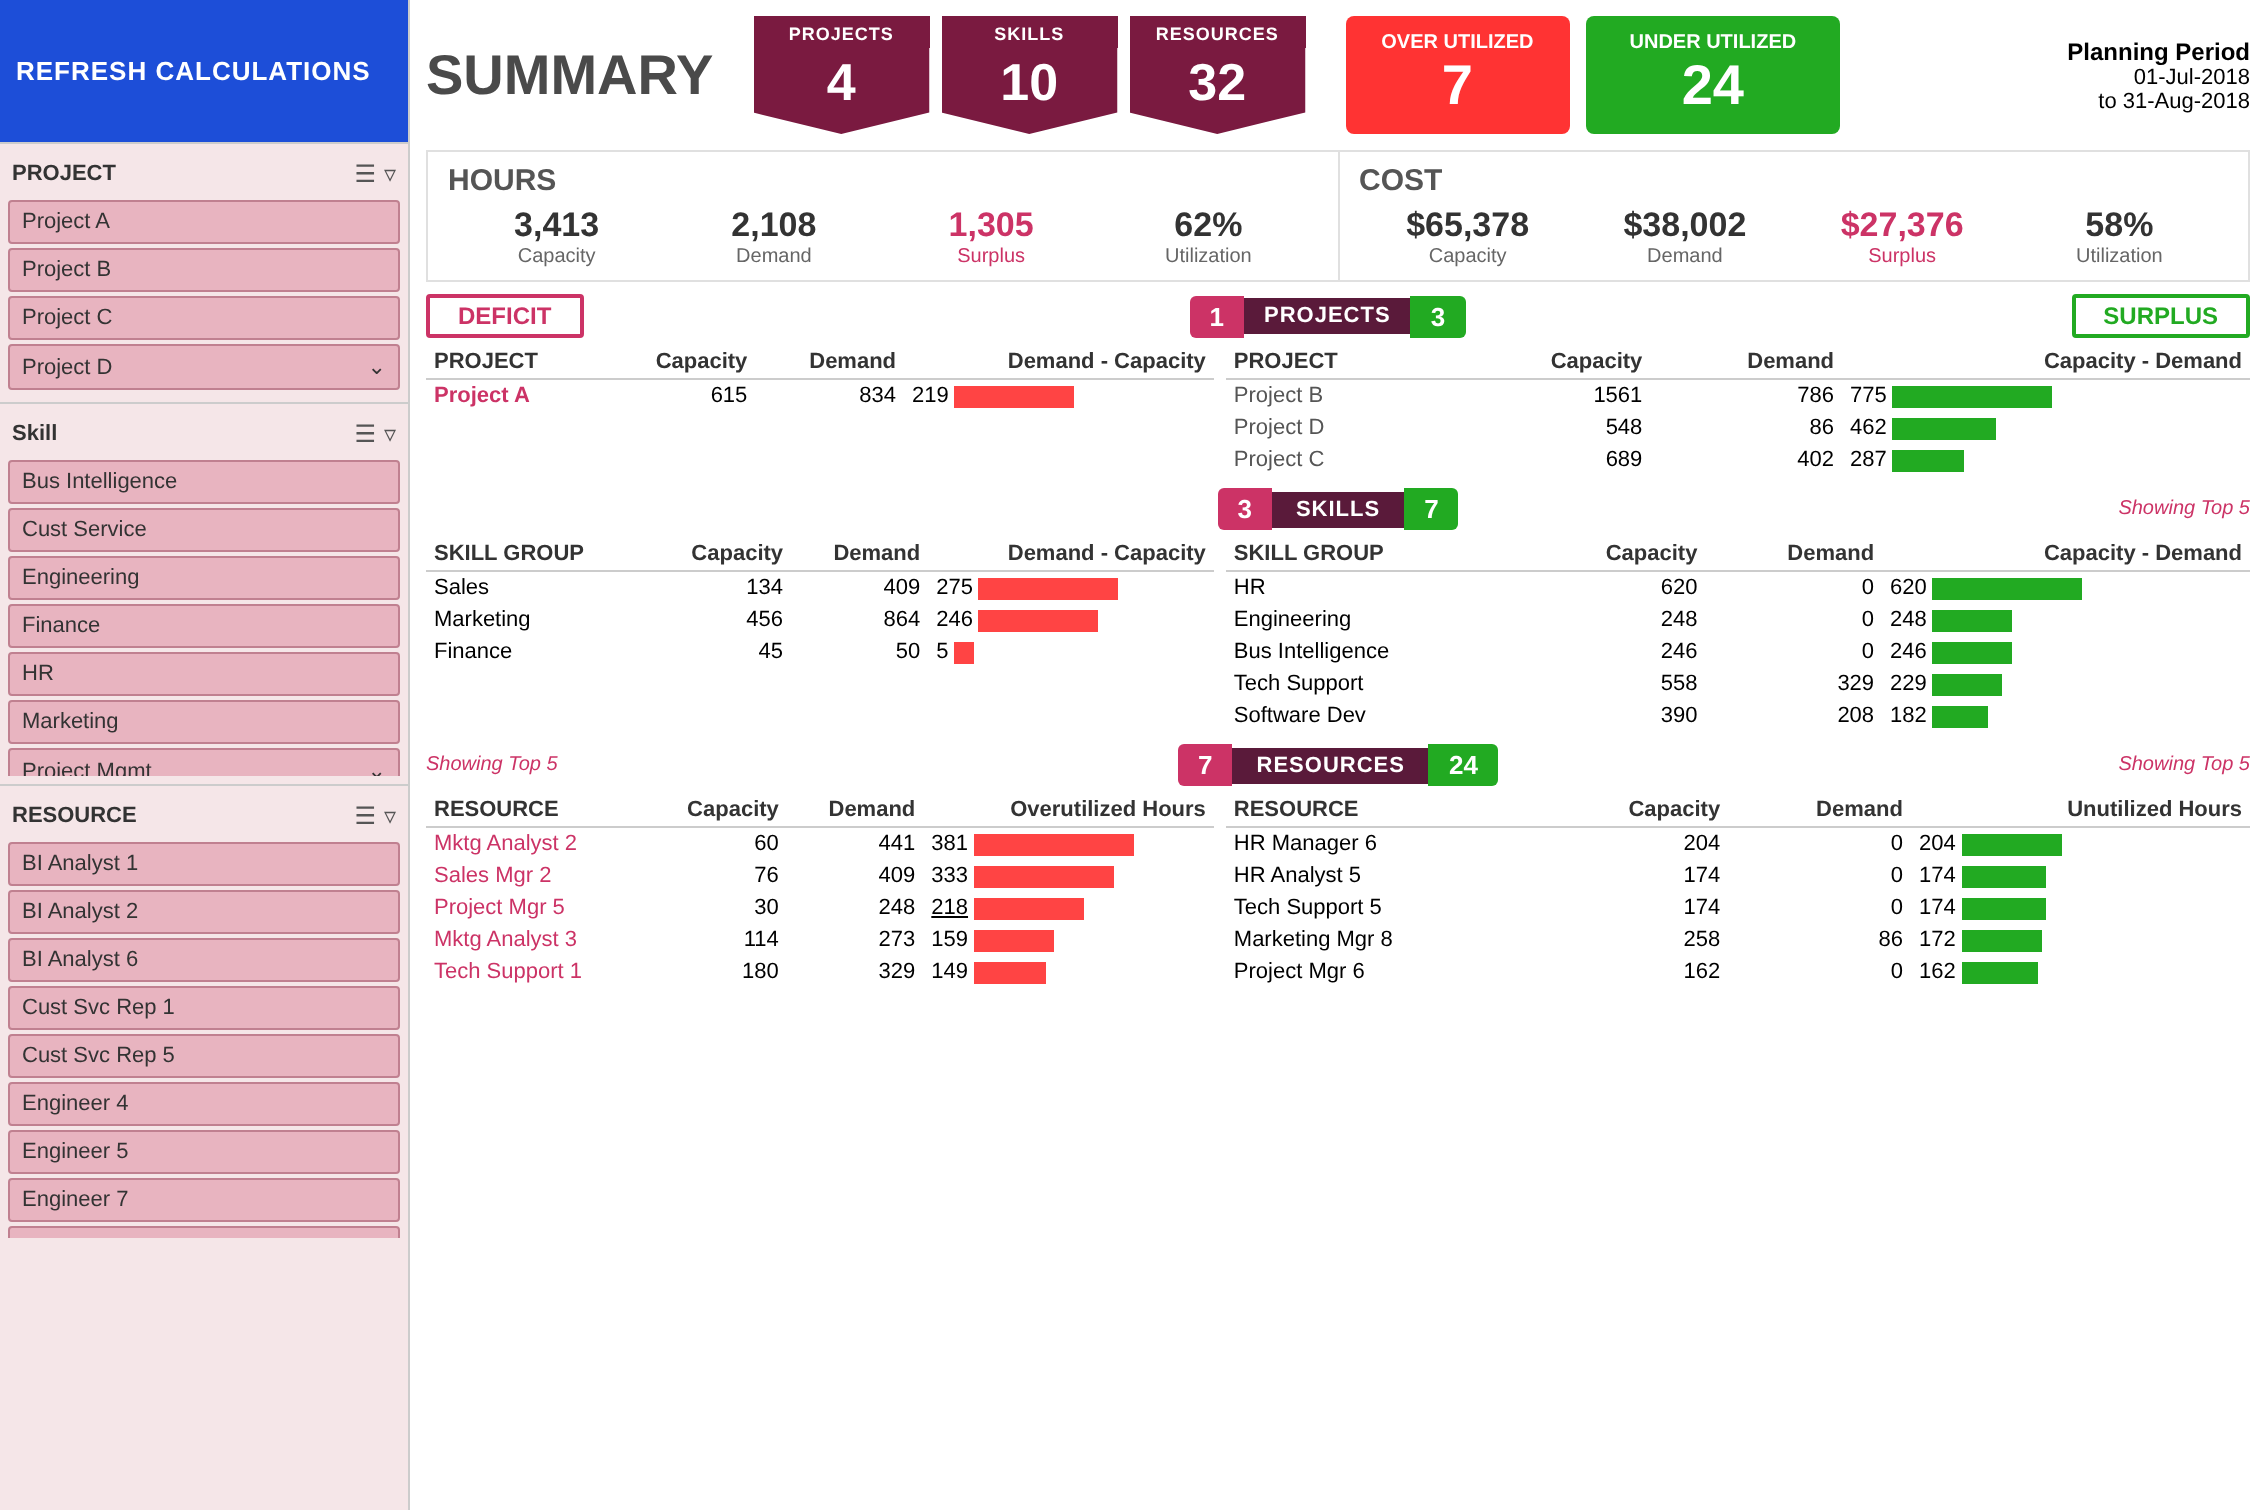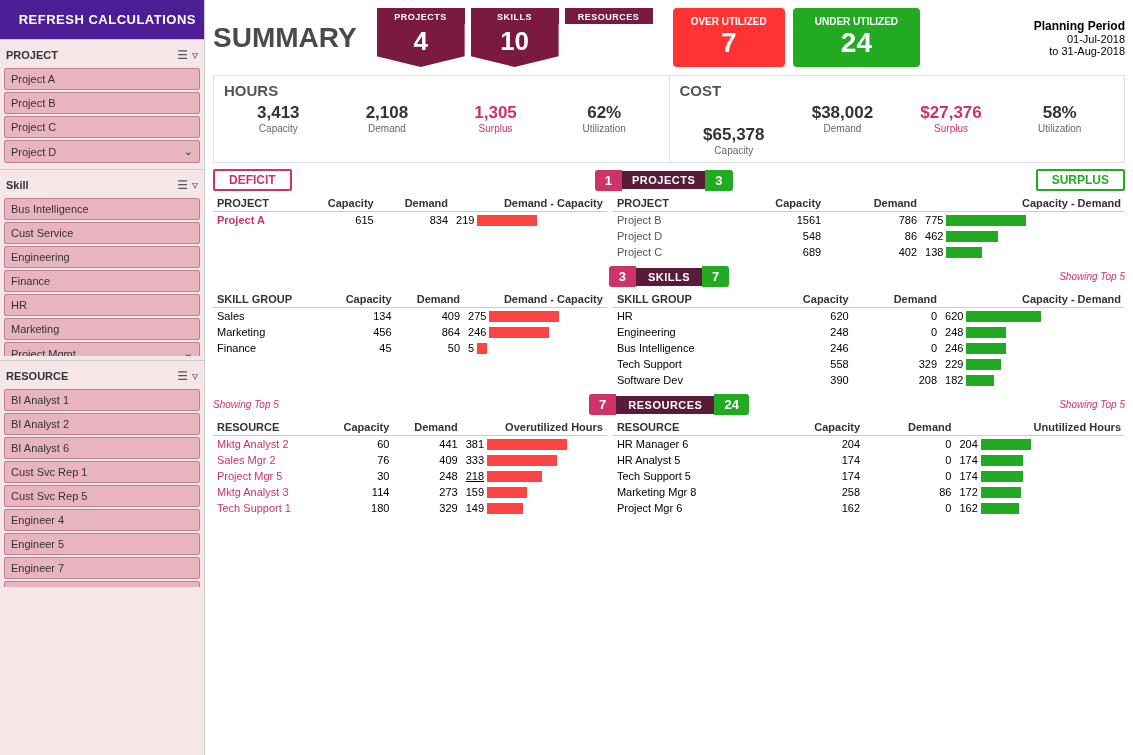--- a/index.html
+++ b/index.html
@@ -2,21 +2,21 @@
 <html><head>
   <meta charset="utf-8">
   <style>
     * { box-sizing: border-box; margin: 0; padding: 0; font-family: Arial, sans-serif; }
     body { background: #f0f0f0; width: 1133px; height: 755px; overflow: hidden; font-size: 12px; }
 
     .main-container { display: flex; width: 1133px; height: 755px; }
 
     
     .sidebar { width: 205px; min-width: 205px; background: #f5e6e8; display: flex; flex-direction: column; border-right: 1px solid #ccc; }
-    .refresh-btn { background: #4c1d95; color: white; font-weight: bold; text-align: right; padding: 12px 8px; font-size: 13px; cursor: pointer; letter-spacing: 0.5px; }
+    .refresh-btn { background: #1d4ed8; color: white; font-weight: bold; text-align: left; padding: 28px 8px; font-size: 13px; cursor: pointer; letter-spacing: 0.5px; }
 
     .sidebar-section { border-top: 1px solid #ccc; padding: 4px; }
     .sidebar-section-header { display: flex; align-items: center; justify-content: space-between; padding: 4px 2px; }
     .sidebar-section-title { font-weight: bold; font-size: 11px; color: #333; }
     .sidebar-icons { display: flex; gap: 4px; }
     .sidebar-icon { font-size: 12px; cursor: pointer; color: #555; }
     .sidebar-list { max-height: 160px; overflow-y: auto; }
     .sidebar-item { background: #e8b4c0; border: 1px solid #c08090; padding: 4px 6px; margin: 2px 0; font-size: 11px; color: #333; cursor: pointer; border-radius: 2px; display: flex; justify-content: space-between; align-items: center; }
 
     
@@ -152,20 +152,21 @@
           <div style="background:#7a1a40; color:white; font-size:26px; font-weight:bold; padding:2px 0 10px 0; clip-path: polygon(0 0, 100% 0, 100% 75%, 50% 100%, 0 75%);">4</div>
         </div>
 
         <div style="text-align:center; width:88px;">
           <div style="background:#7a1a40; color:white; font-size:9px; font-weight:bold; padding:4px 0 2px 0; letter-spacing:0.5px;">SKILLS</div>
           <div style="background:#7a1a40; color:white; font-size:26px; font-weight:bold; padding:2px 0 10px 0; clip-path: polygon(0 0, 100% 0, 100% 75%, 50% 100%, 0 75%);">10</div>
         </div>
 
         <div style="text-align:center; width:88px;">
           <div style="background:#7a1a40; color:white; font-size:9px; font-weight:bold; padding:4px 0 2px 0; letter-spacing:0.5px;">RESOURCES</div>
+          <div style="background:#7a1a40; color:white; font-size:26px; font-weight:bold; padding:2px 0 10px 0; clip-path: polygon(0 0, 100% 0, 100% 75%, 50% 100%, 0 75%);">32</div>
         </div>
       </div>
 
       <div style="display:flex; gap:8px; align-items:center; margin-left:10px;">
         <div style="background:#ff3333; color:white; text-align:center; padding:8px 18px; border-radius:4px;">
           <div style="font-size:10px; font-weight:bold;">OVER UTILIZED</div>
           <div style="font-size:28px; font-weight:bold;">7</div>
         </div>
         <div style="background:#22aa22; color:white; text-align:center; padding:8px 22px; border-radius:4px;">
           <div style="font-size:10px; font-weight:bold;">UNDER UTILIZED</div>
@@ -200,21 +201,21 @@
           <div style="flex:1; text-align:center;">
             <div style="font-size:17px; font-weight:bold; color:#333;">62%</div>
             <div style="font-size:10px; color:#666;">Utilization</div>
           </div>
         </div>
       </div>
 
       <div style="flex:1; padding:6px 10px;">
         <div style="font-size:15px; font-weight:bold; color:#555; margin-bottom:4px;">COST</div>
         <div style="display:flex; gap:0;">
-          <div style="flex:1; text-align:center;margin-top:22px;">
+          <div style="flex:1; text-align:center;">
             <div style="font-size:17px; font-weight:bold; color:#333;">$65,378</div>
             <div style="font-size:10px; color:#666;">Capacity</div>
           </div>
           <div style="flex:1; text-align:center;">
             <div style="font-size:17px; font-weight:bold; color:#333;">$38,002</div>
             <div style="font-size:10px; color:#666;">Demand</div>
           </div>
           <div style="flex:1; text-align:center;">
             <div style="font-size:17px; font-weight:bold; color:#cc3366;">$27,376</div>
             <div style="font-size:10px; color:#cc3366;">Surplus</div>
@@ -300,21 +301,21 @@
                       <div style="background:#22aa22; height:11px; width:52px;"></div>
                     </div>
                   </td>
                 </tr>
                 <tr>
                   <td style="color:#555;">Project C</td>
                   <td>689</td>
                   <td>402</td>
                   <td>
                     <div style="display:flex; align-items:center; gap:3px;">
-                      <span>138</span>
+                      <span>287</span>
                       <div style="background:#22aa22; height:11px; width:36px;"></div>
                     </div>
                   </td>
                 </tr>
               </tbody>
             </table>
           </div>
         </div>
       </div>
     </div>

